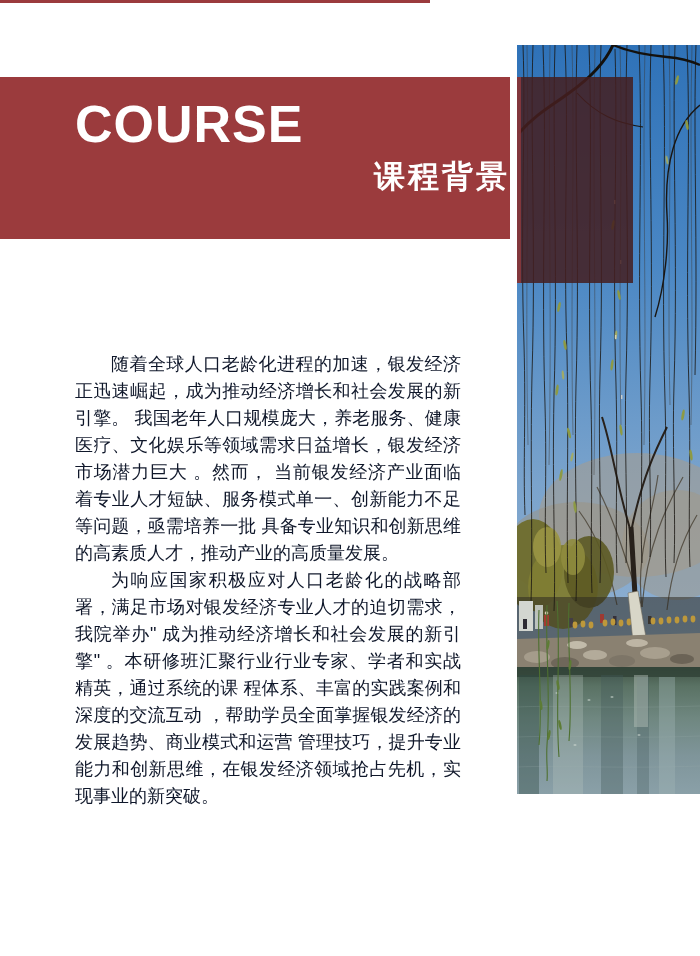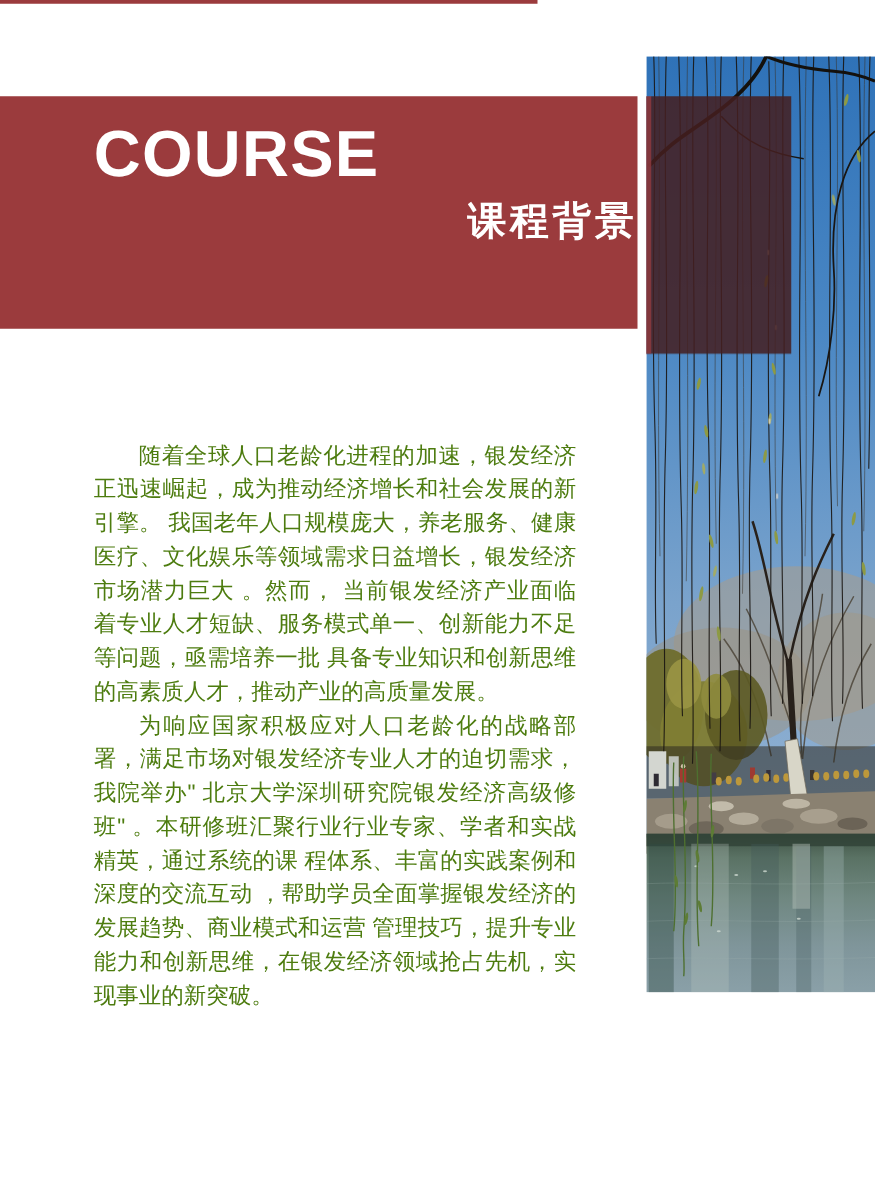--- a/index.html
+++ b/index.html
@@ -11,35 +11,35 @@
   .top-rule{
     position:absolute;left:0;top:0;width:430px;height:3px;
     background:#9B3B3D;
   }
   .photo{
     position:absolute;left:517px;top:45px;width:183px;height:749px;
     overflow:hidden;
   }
   .photo svg{display:block;}
   .banner{
-    position:absolute;left:0;top:77px;width:510px;height:186px;
+    position:absolute;left:0;top:77px;width:510px;height:162px;
     background:#9B3B3D;color:#ffffff;
     box-sizing:border-box;padding:20px 0 0 75px;
   }
   .banner .t-en{
     font-size:52px;line-height:54px;font-weight:bold;letter-spacing:1px;
     white-space:nowrap;
   }
   .banner .t-zh{
     font-size:31px;line-height:40px;font-weight:bold;letter-spacing:3px;
     margin-top:6px;white-space:nowrap;text-align:right;
   }
   .body-text{
     position:absolute;left:75px;top:351px;width:386px;
-    font-size:18px;line-height:27px;color:#4d7c0f;
+    font-size:18px;line-height:27px;color:#0f172a;
     text-align:justify;text-justify:inter-character;
   }
   .body-text p{margin:0;text-indent:2em;}
 </style>
 </head>
 <body>
 
 <div class="top-rule"></div>
 
 <div class="photo">
@@ -233,14 +233,14 @@
   </svg>
 </div>
 
 <div class="banner">
   <div class="t-en">COURSE</div>
   <div class="t-zh">课程背景</div>
 </div>
 
 <div class="body-text">
   <p>随着全球人口老龄化进程的加速，银发经济正迅速崛起，成为推动经济增长和社会发展的新引擎。 我国老年人口规模庞大，养老服务、健康医疗、文化娱乐等领域需求日益增长，银发经济市场潜力巨大 。然而， 当前银发经济产业面临着专业人才短缺、服务模式单一、创新能力不足等问题，亟需培养一批 具备专业知识和创新思维的高素质人才，推动产业的高质量发展。</p>
-  <p>为响应国家积极应对人口老龄化的战略部署，满足市场对银发经济专业人才的迫切需求，我院举办" 北京大学深圳研究院银发经济高级修班" 。本研修班汇聚行业行业专家、学者和实战精英，通过系统的课 程体系、丰富的实践案例和深度的交流互动 ，帮助学员全面掌握银发经济的发展趋势、商业模式和运营 管理技巧，提升专业能力和创新思维，在银发经济领域抢占先机，实现事业的新突破。</p>
+  <p>为响应国家积极应对人口老龄化的战略部署，满足市场对银发经济专业人才的迫切需求，我院举办" 成为推动经济增长和社会发展的新引擎" 。本研修班汇聚行业行业专家、学者和实战精英，通过系统的课 程体系、丰富的实践案例和深度的交流互动 ，帮助学员全面掌握银发经济的发展趋势、商业模式和运营 管理技巧，提升专业能力和创新思维，在银发经济领域抢占先机，实现事业的新突破。</p>
 </div>
 
 </body></html>

